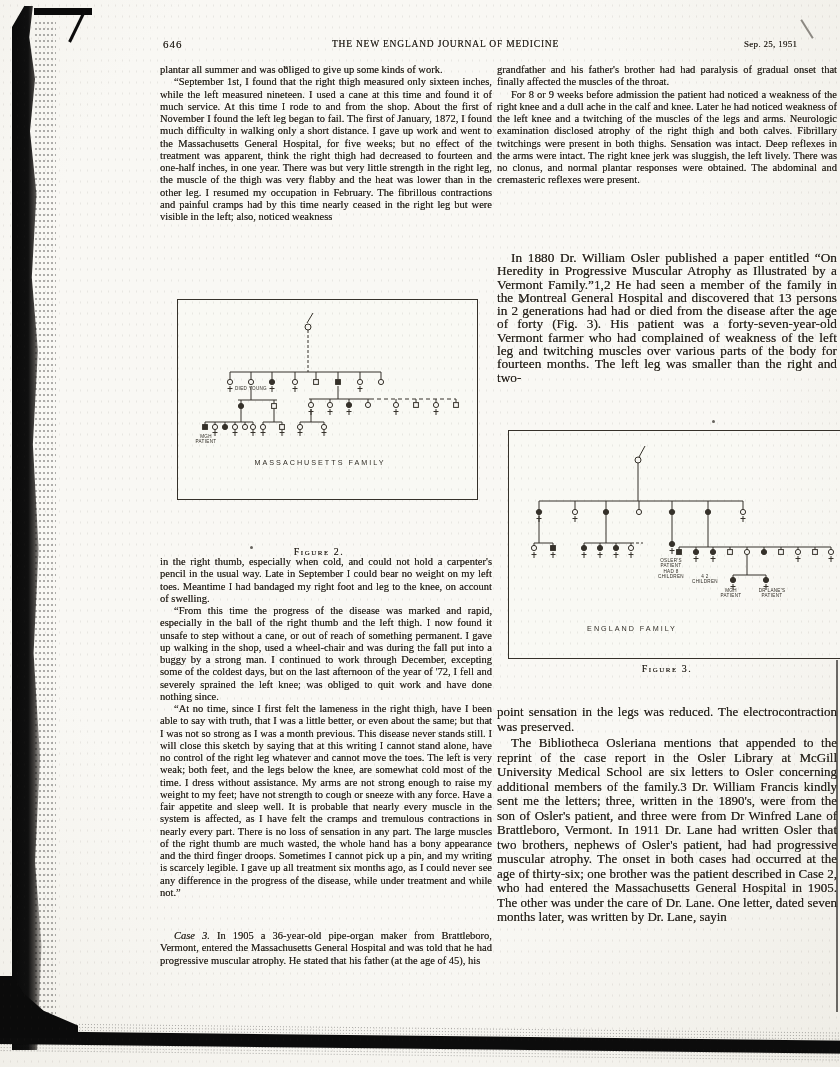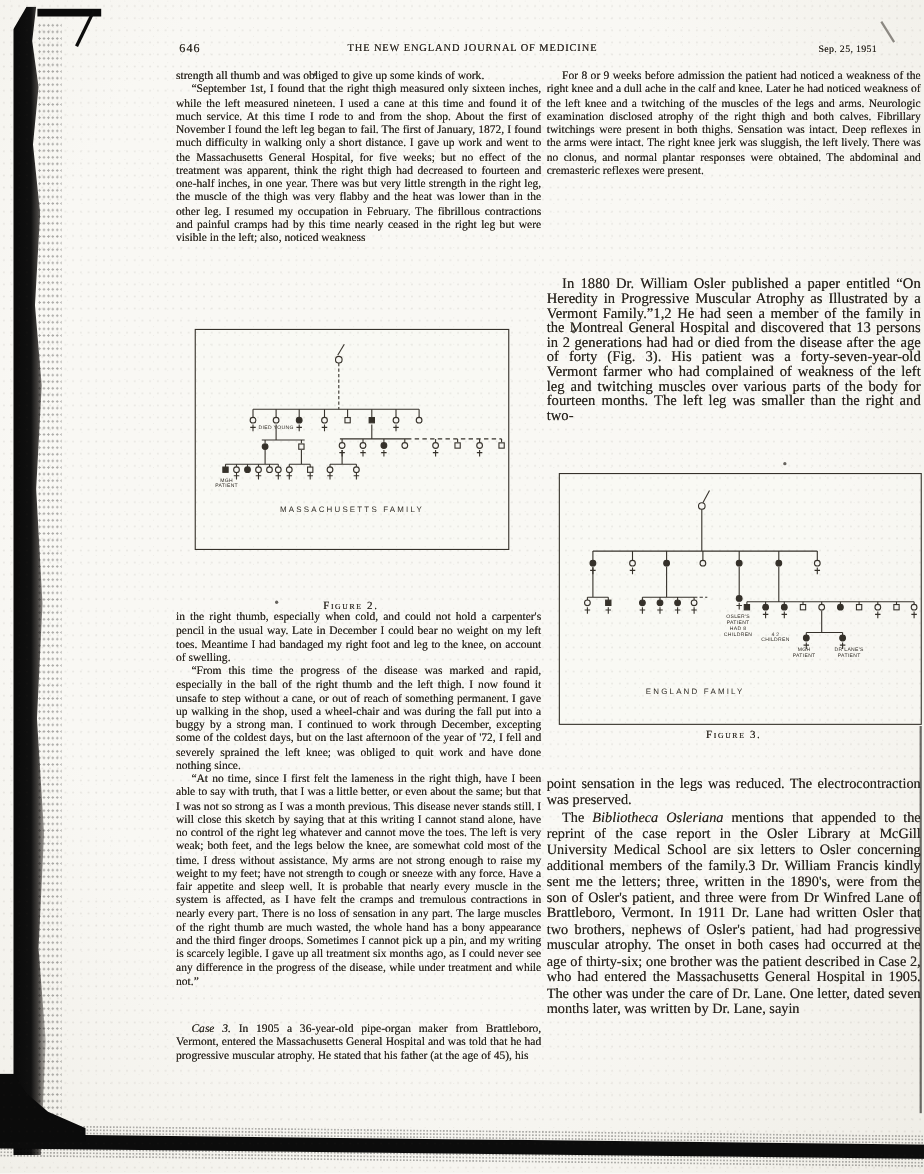--- a/index.html
+++ b/index.html
@@ -27,42 +27,42 @@
     transform:rotate(.65deg);transform-origin:left top;
     background-image:radial-gradient(rgba(0,0,0,.6) .8px, transparent 1px);background-size:3px 3px;}
   .bottom-blob{position:absolute;left:0;top:976px;width:78px;height:62px;background:#0b0b0b;
     clip-path:polygon(0 0,16% 0,30% 28%,56% 56%,100% 80%,100% 100%,0 100%);}
   .right-rule{position:absolute;left:836px;top:660px;width:2px;height:352px;background:rgba(60,58,54,.75);}
   .speck{position:absolute;width:3px;height:3px;border-radius:50%;background:rgba(40,36,30,.7);}
   .mark-a{position:absolute;left:806px;top:18px;width:2px;height:22px;background:rgba(70,65,58,.6);transform:rotate(-32deg);}
   
   .ink{color:#2a261f;text-shadow:0 0 .6px rgba(40,34,28,.75);}
   header .pg-num{position:absolute;left:163px;top:38px;font-size:11px;letter-spacing:1px;}
-  header .journal{position:absolute;left:312px;top:39px;width:235px;text-align:center;
+  header .journal{position:absolute;left:328px;top:39px;width:235px;text-align:center;
     font-size:9.5px;letter-spacing:.8px;white-space:nowrap;}
   header .date{position:absolute;left:744px;top:39px;font-size:9px;letter-spacing:.3px;white-space:nowrap;}
   .col p{margin:0;text-align:justify;}
   .small{font-size:10.5px;line-height:12.25px;}
   .bigtype{font-size:13.3px;line-height:13.3px;}
   .bigtype2{font-size:13px;line-height:14.5px;}
   .ind{text-indent:14px;}
   .block{position:absolute;}
   .lc{left:160px;width:332px;}
   .rc{left:497px;width:340px;}
   .b-lc1{top:64px;}
   .b-lc2{top:556px;}
   .b-lc3{top:930px;}
   .b-rc1{top:64px;}
   .b-rc2{top:251px;}
   .b-rc3{top:705px;}
   .b-rc3 p + p{margin-top:2px;}
   .caselabel{font-style:italic;}
-  .itname{font-style:italic;}
+  .itname{}
   
-  .figbox{position:absolute;border:1.5px solid #35312a;background:rgba(250,249,245,.4);}
+  .figbox{position:absolute;border:1.5px solid #35312a;background:rgba(250,249,245,.4);padding-left:15px;}
   .fig2{left:177px;top:299px;width:284px;height:199px;}
   .fig3{left:508px;top:430px;width:328px;height:227px;}
   .figbox svg{position:absolute;left:0;top:0;}
   .plabel{position:absolute;white-space:pre-line;text-align:center;
     font-size:4.6px;line-height:5.4px;letter-spacing:.3px;color:#2f2b24;font-family:"Liberation Sans",sans-serif;}
   .famlabel{position:absolute;text-align:center;font-size:7.2px;letter-spacing:2px;
     color:#2f2b24;font-family:"Liberation Sans",sans-serif;white-space:nowrap;}
   .figcap{position:absolute;text-align:center;font-variant:small-caps;font-size:10px;letter-spacing:1.5px;}
   .cap2{left:177px;top:510px;width:284px;margin-top:36px;}
   .cap3{left:497px;top:663px;width:340px;text-align:center;}
@@ -87,21 +87,21 @@
   <div class="speck" style="left:712px;top:420px"></div>
 
   <header>
     <div class="pg-num ink">646</div>
     <div class="journal ink">THE NEW ENGLAND JOURNAL OF MEDICINE</div>
     <div class="date ink">Sep. 25, 1951</div>
   </header>
 
   <section class="col">
     <div class="block lc b-lc1 small ink">
-      <p>strength all thumb and was obliged to give up some kinds of work.</p>
+      <p>plantar all summer and was obliged to give up some kinds of work.</p>
       <p class="ind">“September 1st, I found that the right thigh measured only sixteen inches, while the left measured nineteen. I used a cane at this time and found it of much service. At this time I rode to and from the shop. About the first of November I found the left leg began to fail. The first of January, 1872, I found much difficulty in walking only a short distance. I gave up work and went to the Massachusetts General Hospital, for five weeks; but no effect of the treatment was apparent, think the right thigh had decreased to fourteen and one-half inches, in one year. There was but very little strength in the right leg, the muscle of the thigh was very flabby and the heat was lower than in the other leg. I resumed my occupation in February. The fibrillous contractions and painful cramps had by this time nearly ceased in the right leg but were visible in the left; also, noticed weakness</p>
     </div>
 
     <figure class="figbox fig2" style="margin:0">
       <svg width="284" height="199" viewBox="0 0 284 199">
         <defs>
           <g id="f2co">
               <circle r="2.6" fill="#f7f6f2" stroke="#35312a"></circle>
             </g>
           <g id="f2cf">
@@ -183,32 +183,33 @@
           <use href="#f2dg" x="146" y="130"></use>
       </svg>
       <div class="plabel" style="left:44px;top:86px;width:58px;">DIED YOUNG</div>
       <div class="plabel" style="left:6px;top:134px;width:44px;">MGH
 PATIENT</div>
       <div class="famlabel" style="left:72px;top:158px;width:140px;">MASSACHUSETTS FAMILY</div>
     </figure>
     <div class="figcap cap2 ink">Figure 2.</div>
 
     <div class="block lc b-lc2 small ink">
-      <p>in the right thumb, especially when cold, and could not hold a carpenter's pencil in the usual way. Late in December I could bear no weight on my left toes. Meantime I had bandaged my right foot and leg to the knee, on account of swelling.</p>
+      <p>in the right thumb, especially when cold, and could not hold a carpenter's pencil in the usual way. Late in September I could bear no weight on my left toes. Meantime I had bandaged my right foot and leg to the knee, on account of swelling.</p>
       <p class="ind">“From this time the progress of the disease was marked and rapid, especially in the ball of the right thumb and the left thigh. I now found it unsafe to step without a cane, or out of reach of something permanent. I gave up walking in the shop, used a wheel-chair and was during the fall put into a buggy by a strong man. I continued to work through December, excepting some of the coldest days, but on the last afternoon of the year of '72, I fell and severely sprained the left knee; was obliged to quit work and have done nothing since.</p>
       <p class="ind">“At no time, since I first felt the lameness in the right thigh, have I been able to say with truth, that I was a little better, or even about the same; but that I was not so strong as I was a month previous. This disease never stands still. I will close this sketch by saying that at this writing I cannot stand alone, have no control of the right leg whatever and cannot move the toes. The left is very weak; both feet, and the legs below the knee, are somewhat cold most of the time. I dress without assistance. My arms are not strong enough to raise my weight to my feet; have not strength to cough or sneeze with any force. Have a fair appetite and sleep well. It is probable that nearly every muscle in the system is affected, as I have felt the cramps and tremulous contractions in nearly every part. There is no loss of sensation in any part. The large muscles of the right thumb are much wasted, the whole hand has a bony appearance and the third finger droops. Sometimes I cannot pick up a pin, and my writing is scarcely legible. I gave up all treatment six months ago, as I could never see any difference in the progress of the disease, while under treatment and while not.”</p>
     </div>
 
     <div class="block lc b-lc3 small ink">
       <p class="ind"><span class="caselabel">Case 3.</span><span> In 1905 a 36-year-old pipe-organ maker from Brattleboro, Vermont, entered the Massachusetts General Hospital and was told that he had progressive muscular atrophy. He stated that his father (at the age of 45), his</span></p>
     </div>
   </section>
 
   <section class="col">
     <div class="block rc b-rc1 small ink">
+      <p>grandfather and his father's brother had had paralysis of gradual onset that finally affected the muscles of the throat.</p>
       <p class="ind">For 8 or 9 weeks before admission the patient had noticed a weakness of the right knee and a dull ache in the calf and knee. Later he had noticed weakness of the left knee and a twitching of the muscles of the legs and arms. Neurologic examination disclosed atrophy of the right thigh and both calves. Fibrillary twitchings were present in both thighs. Sensation was intact. Deep reflexes in the arms were intact. The right knee jerk was sluggish, the left lively. There was no clonus, and normal plantar responses were obtained. The abdominal and cremasteric reflexes were present.</p>
     </div>
 
     <div class="block rc b-rc2 bigtype ink">
       <p class="ind">In 1880 Dr. William Osler published a paper entitled “On Heredity in Progressive Muscular Atrophy as Illustrated by a Vermont Family.”1,2 He had seen a member of the family in the Montreal General Hospital and discovered that 13 persons in 2 generations had had or died from the disease after the age of forty (Fig. 3). His patient was a forty-seven-year-old Vermont farmer who had complained of weakness of the left leg and twitching muscles over various parts of the body for fourteen months. The left leg was smaller than the right and two-</p>
     </div>
 
     <figure class="figbox fig3" style="margin:0">
       <svg width="328" height="227" viewBox="0 0 328 227">
         <defs>

